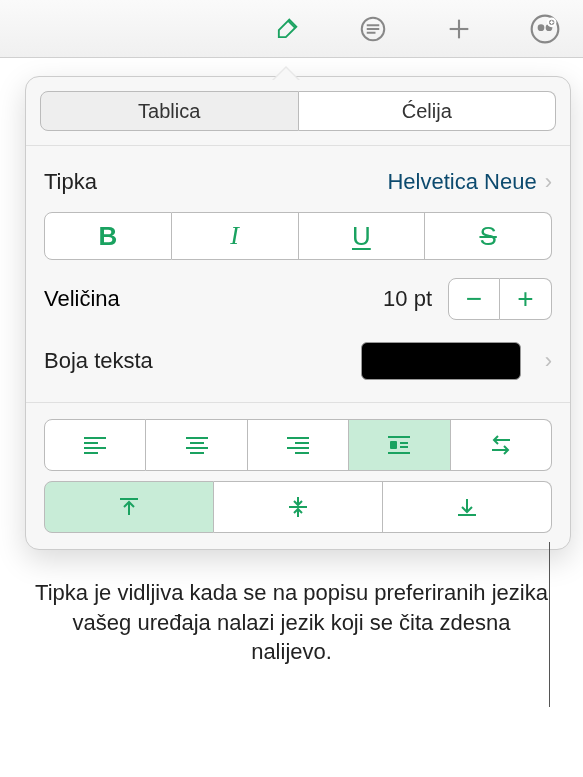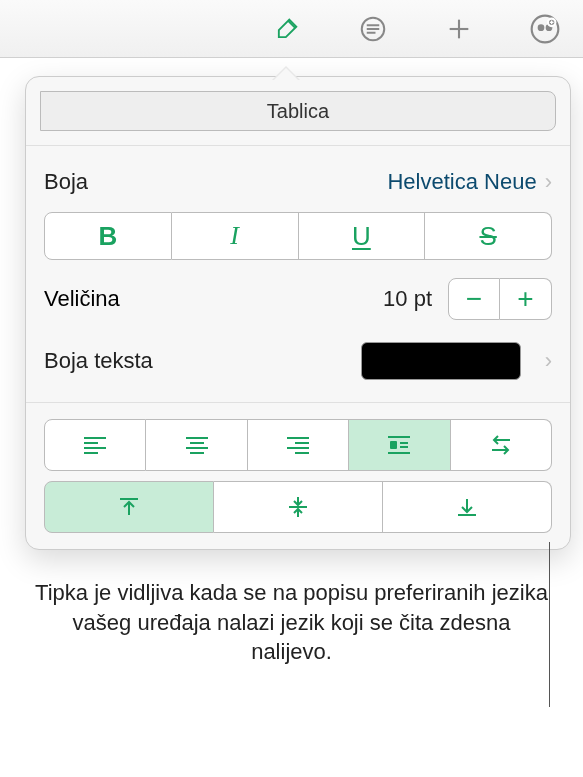--- a/index.html
+++ b/index.html
@@ -257,25 +257,26 @@
   </div>
 </div>
 
 <div class="popover-wrap">
   <div class="caret"></div>
   <div class="caret-inner"></div>
   <div class="popover">
 
     <div class="tabs">
       <div class="tab">Tablica</div>
+      <div class="tab selected">Ćelija</div>
     </div>
 
     <div class="section">
       <div class="row">
-        <span class="label">Boja</span>
+        <span class="label">Tipka</span>
         <span style="display:flex;align-items:center;">
           <span class="font-value">Helvetica Neue</span>
           <span class="chevron">›</span>
         </span>
       </div>
 
       <div class="style-row">
         <div class="style-btn bold">B</div>
         <div class="style-btn italic">I</div>
         <div class="style-btn underline">U</div>

